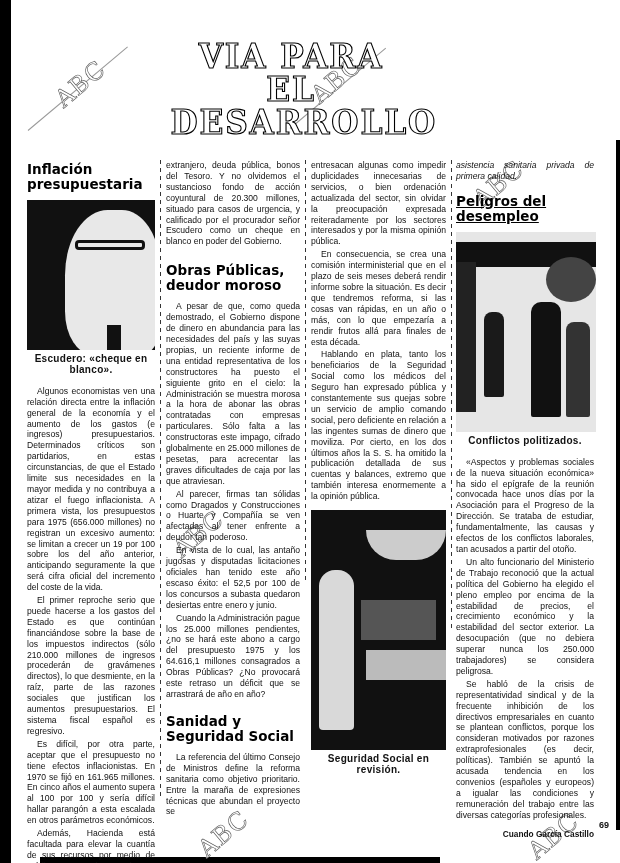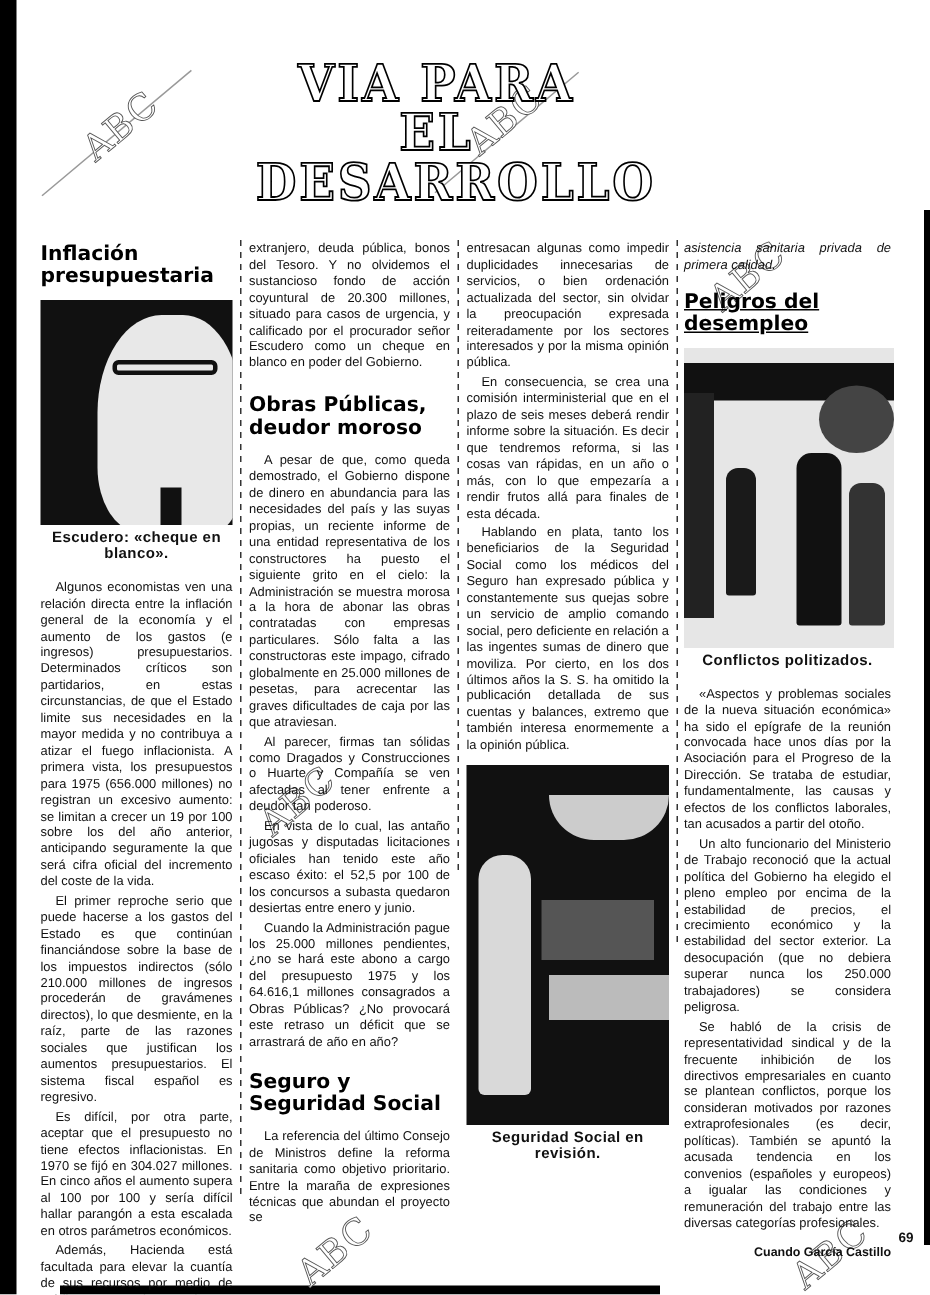--- a/index.html
+++ b/index.html
@@ -78,32 +78,32 @@
 <div class="col col1">
   <h2 class="sub">Inflación presupuestaria</h2>
   <div class="photo" style="width:128px;height:150px;">
     <div class="shape" style="left:38px;top:10px;width:95px;height:145px;background:#e8e8e8;border-radius:45% 40% 20% 30%;"></div>
     <div class="shape" style="left:48px;top:40px;width:70px;height:10px;border:3px solid #111;border-radius:4px;"></div>
     <div class="shape" style="left:80px;top:125px;width:14px;height:30px;background:#111;"></div>
   </div>
   <div class="caption">Escudero: «cheque en blanco».</div>
   <p>Algunos economistas ven una relación directa entre la inflación general de la economía y el aumento de los gastos (e ingresos) presupuestarios. Determinados críticos son partidarios, en estas circunstancias, de que el Estado limite sus necesidades en la mayor medida y no contribuya a atizar el fuego inflacionista. A primera vista, los presupuestos para 1975 (656.000 millones) no registran un excesivo aumento: se limitan a crecer un 19 por 100 sobre los del año anterior, anticipando seguramente la que será cifra oficial del incremento del coste de la vida.</p>
   <p>El primer reproche serio que puede hacerse a los gastos del Estado es que continúan financiándose sobre la base de los impuestos indirectos (sólo 210.000 millones de ingresos procederán de gravámenes directos), lo que desmiente, en la raíz, parte de las razones sociales que justifican los aumentos presupuestarios. El sistema fiscal español es regresivo.</p>
-  <p>Es difícil, por otra parte, aceptar que el presupuesto no tiene efectos inflacionistas. En 1970 se fijó en 304.027 millones. En cinco años el aumento supera al 100 por 100 y sería difícil hallar parangón a esta escalada en otros parámetros económicos.</p>
+  <p>Es difícil, por otra parte, aceptar que el presupuesto no tiene efectos inflacionistas. En 1970 se fijó en 161.965 millones. En cinco años el aumento supera al 100 por 100 y sería difícil hallar parangón a esta escalada en otros parámetros económicos.</p>
   <p>Además, Hacienda está facultada para elevar la cuantía de sus recursos por medio de créditos concertados con el</p>
 </div>
 
 <div class="col col2">
   <p class="noindent">extranjero, deuda pública, bonos del Tesoro. Y no olvidemos el sustancioso fondo de acción coyuntural de 20.300 millones, situado para casos de urgencia, y calificado por el procurador señor Escudero como un cheque en blanco en poder del Gobierno.</p>
   <h2 class="sub" style="margin-top:16px;">Obras Públicas, deudor moroso</h2>
   <p>A pesar de que, como queda demostrado, el Gobierno dispone de dinero en abundancia para las necesidades del país y las suyas propias, un reciente informe de una entidad representativa de los constructores ha puesto el siguiente grito en el cielo: la Administración se muestra morosa a la hora de abonar las obras contratadas con empresas particulares. Sólo falta a las constructoras este impago, cifrado globalmente en 25.000 millones de pesetas, para acrecentar las graves dificultades de caja por las que atraviesan.</p>
   <p>Al parecer, firmas tan sólidas como Dragados y Construcciones o Huarte y Compañía se ven afectadas al tener enfrente a deudor tan poderoso.</p>
   <p>En vista de lo cual, las antaño jugosas y disputadas licitaciones oficiales han tenido este año escaso éxito: el 52,5 por 100 de los concursos a subasta quedaron desiertas entre enero y junio.</p>
   <p>Cuando la Administración pague los 25.000 millones pendientes, ¿no se hará este abono a cargo del presupuesto 1975 y los 64.616,1 millones consagrados a Obras Públicas? ¿No provocará este retraso un déficit que se arrastrará de año en año?</p>
-  <h2 class="sub" style="margin-top:14px;">Seguro y Seguridad Social</h2>
+  <h2 class="sub" style="margin-top:14px;">Sanidad y Seguridad Social</h2>
   <p>La referencia del último Consejo de Ministros define la reforma sanitaria como objetivo prioritario. Entre la maraña de expresiones técnicas que abundan el proyecto se</p>
 </div>
 
 <div class="col col3">
   <p class="noindent">entresacan algunas como impedir duplicidades innecesarias de servicios, o bien ordenación actualizada del sector, sin olvidar la preocupación expresada reiteradamente por los sectores interesados y por la misma opinión pública.</p>
   <p>En consecuencia, se crea una comisión interministerial que en el plazo de seis meses deberá rendir informe sobre la situación. Es decir que tendremos reforma, si las cosas van rápidas, en un año o más, con lo que empezaría a rendir frutos allá para finales de esta década.</p>
   <p>Hablando en plata, tanto los beneficiarios de la Seguridad Social como los médicos del Seguro han expresado pública y constantemente sus quejas sobre un servicio de amplio comando social, pero deficiente en relación a las ingentes sumas de dinero que moviliza. Por cierto, en los dos últimos años la S. S. ha omitido la publicación detallada de sus cuentas y balances, extremo que también interesa enormemente a la opinión pública.</p>
   <div class="photo" style="width:135px;height:240px;margin-top:8px;">
     <div class="shape" style="left:55px;top:20px;width:80px;height:30px;background:#ccc;border-radius:0 0 40px 40px;"></div>
     <div class="shape" style="left:8px;top:60px;width:35px;height:160px;background:#d9d9d9;border-radius:16px 16px 4px 4px;"></div>

